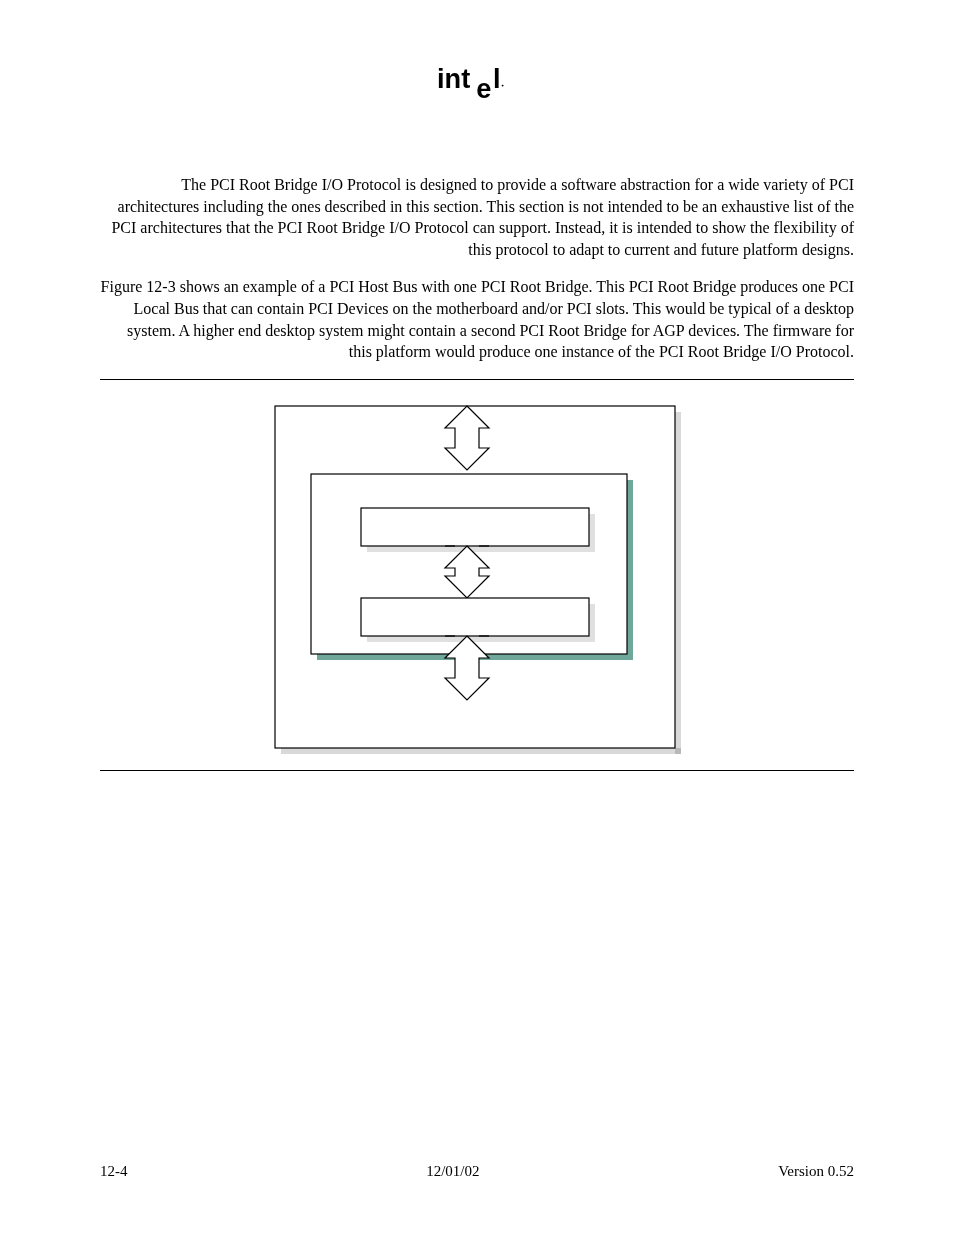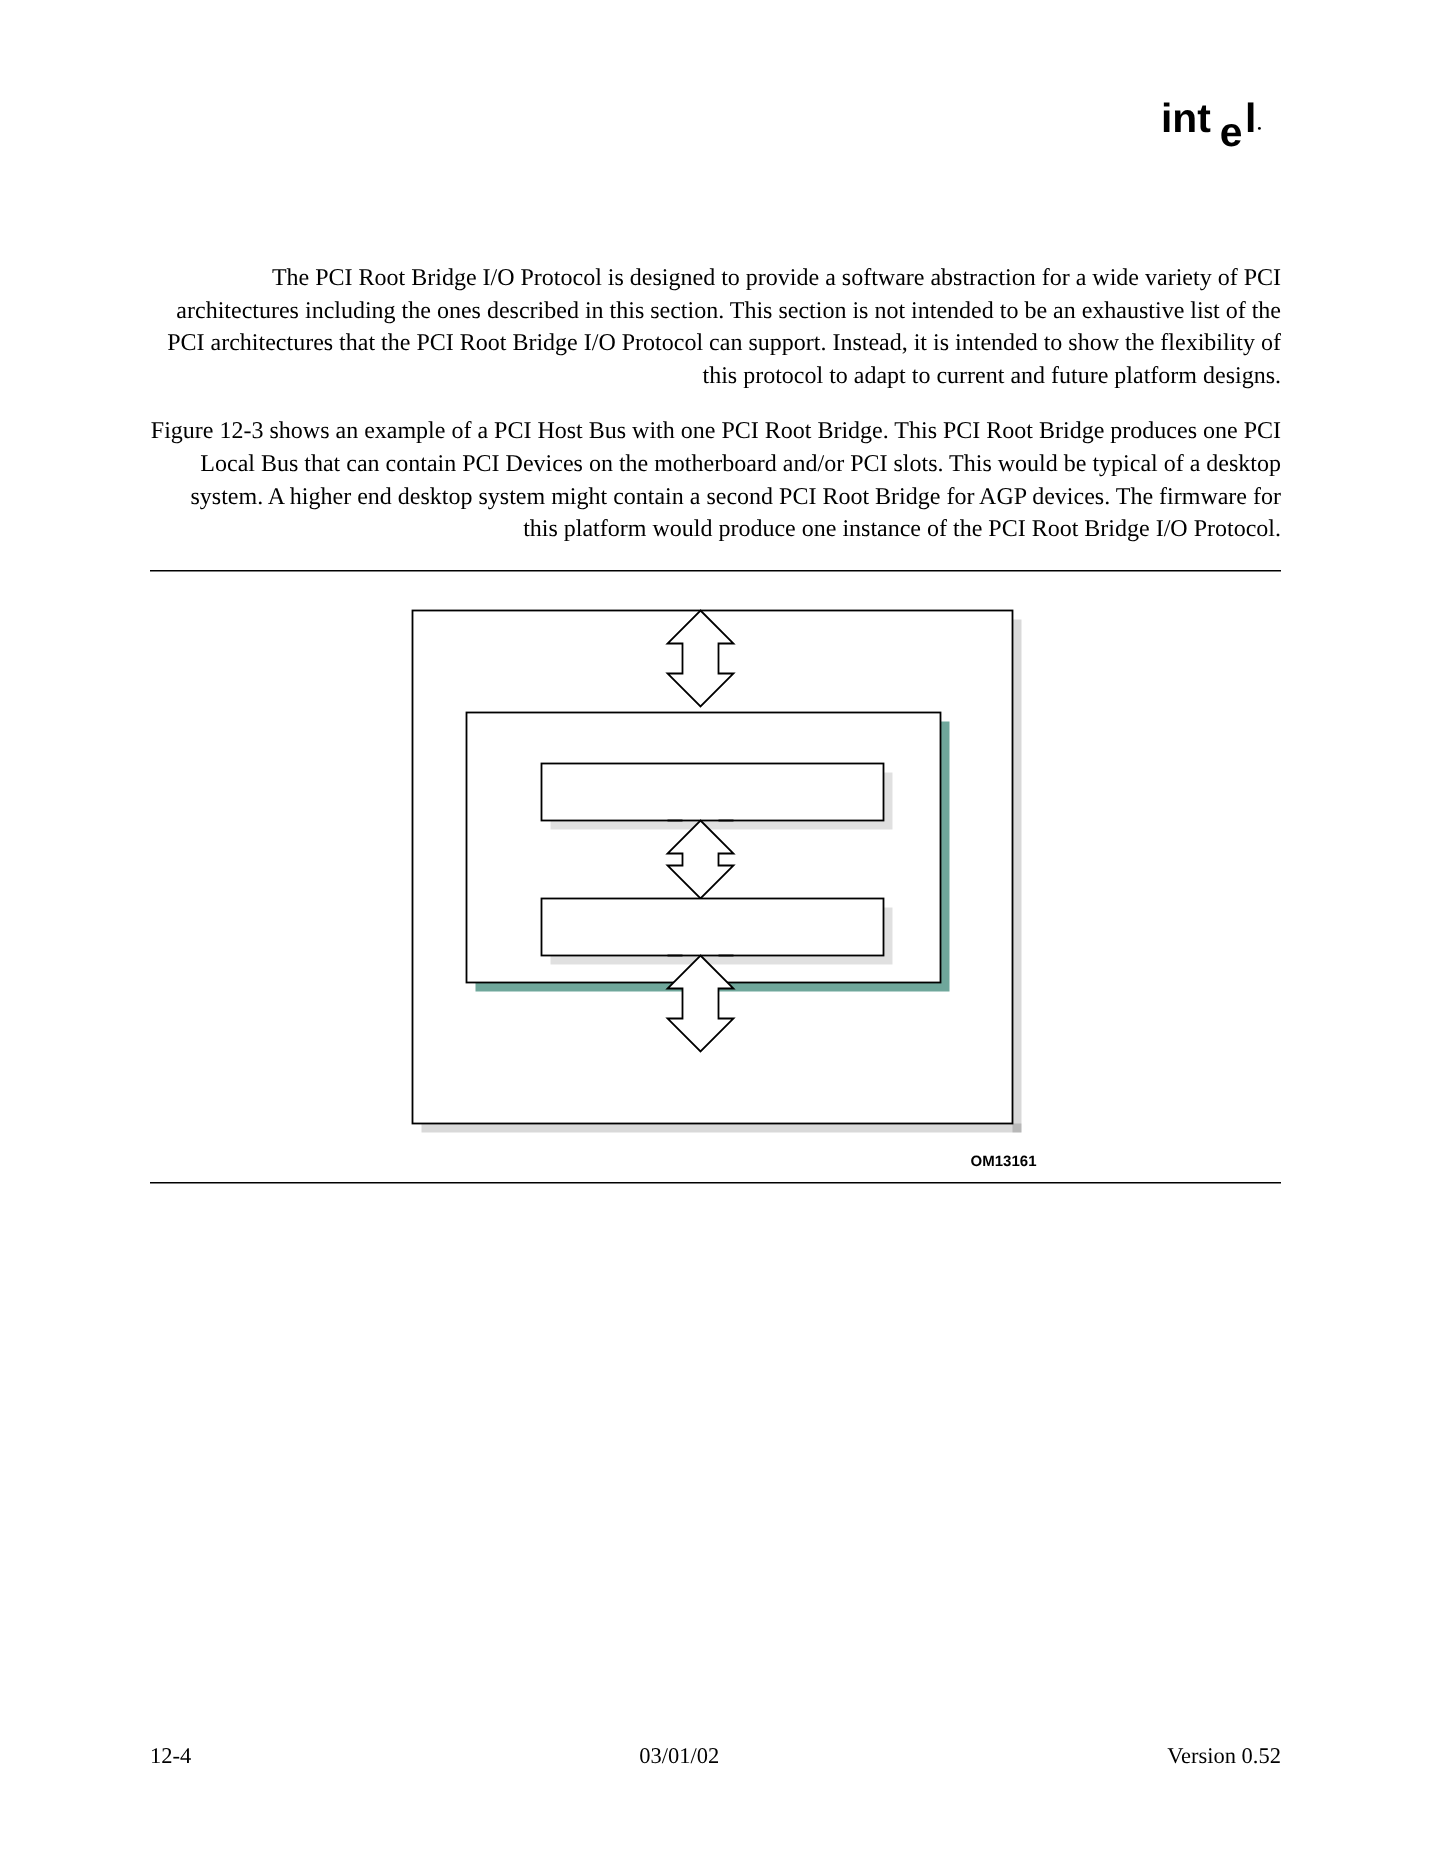--- a/index.html
+++ b/index.html
@@ -12,21 +12,21 @@
     width: 954px;
     height: 1235px;
     position: relative;
     box-sizing: border-box;
   }
   .page {
     padding: 60px 100px 0 100px;
     box-sizing: border-box;
   }
   .logo {
-    text-align: right;
+    text-align: center;
     margin-bottom: 70px;
   }
   .logo svg {
     width: 80px;
     height: 40px;
   }
   .para {
     line-height: 1.35;
     margin-bottom: 16px;
     text-align: right;
@@ -112,22 +112,21 @@
         <rect x="104" y="206" width="228" height="38" fill="#fff" stroke="#000" stroke-width="1.2"></rect>
 
         <g stroke="#000" stroke-width="1.2" fill="#fff">
           <path d="M210 244 L232 266 L222 266 L222 286 L232 286 L210 308 L188 286 L198 286 L198 266 L188 266 Z"></path>
         </g>
 
         <line x1="198" y1="244" x2="188" y2="244" stroke="#000" stroke-width="1.2"></line>
         <line x1="222" y1="244" x2="232" y2="244" stroke="#000" stroke-width="1.2"></line>
 
       </svg>
-      <div class="om-label">OM13161</div>
     </div>
   </div>
 </div>
 
 <div class="footer">
   <span>12-4</span>
-  <span>03/01/02</span>
+  <span>12/01/02</span>
   <span>Version 0.52</span>
 </div>
 
 </body></html>

